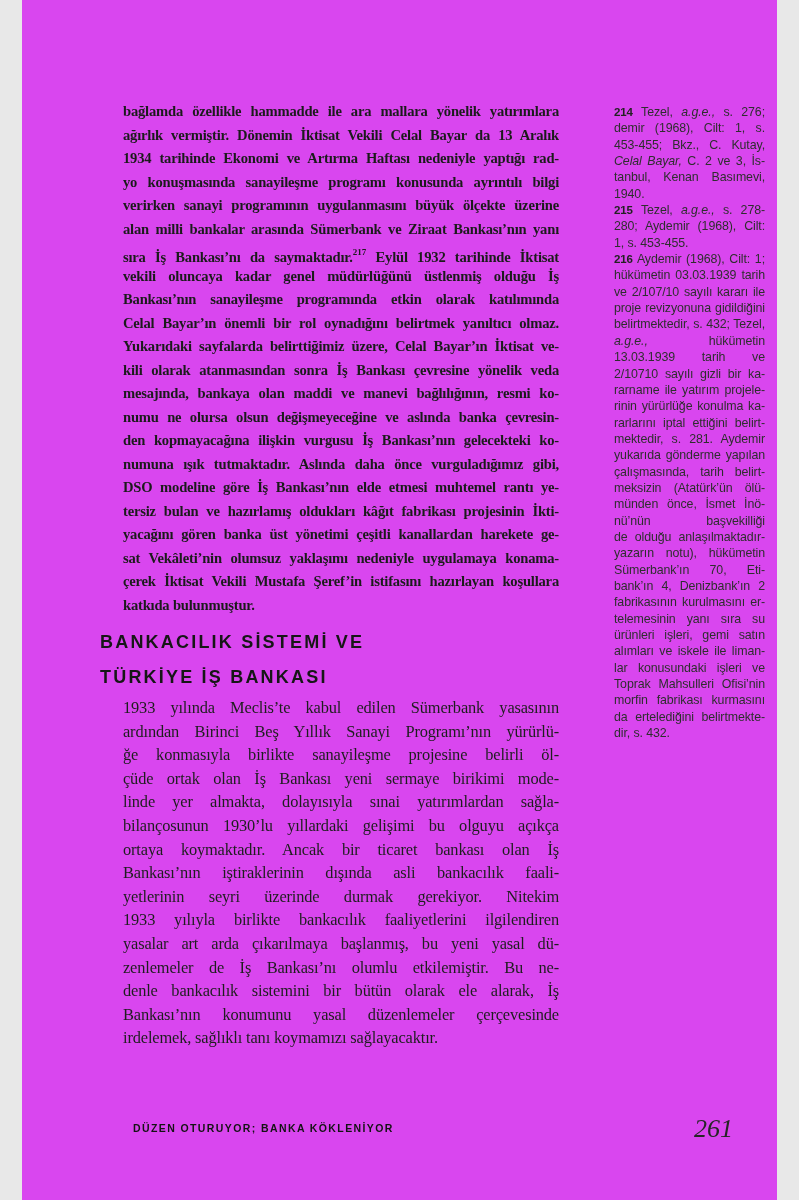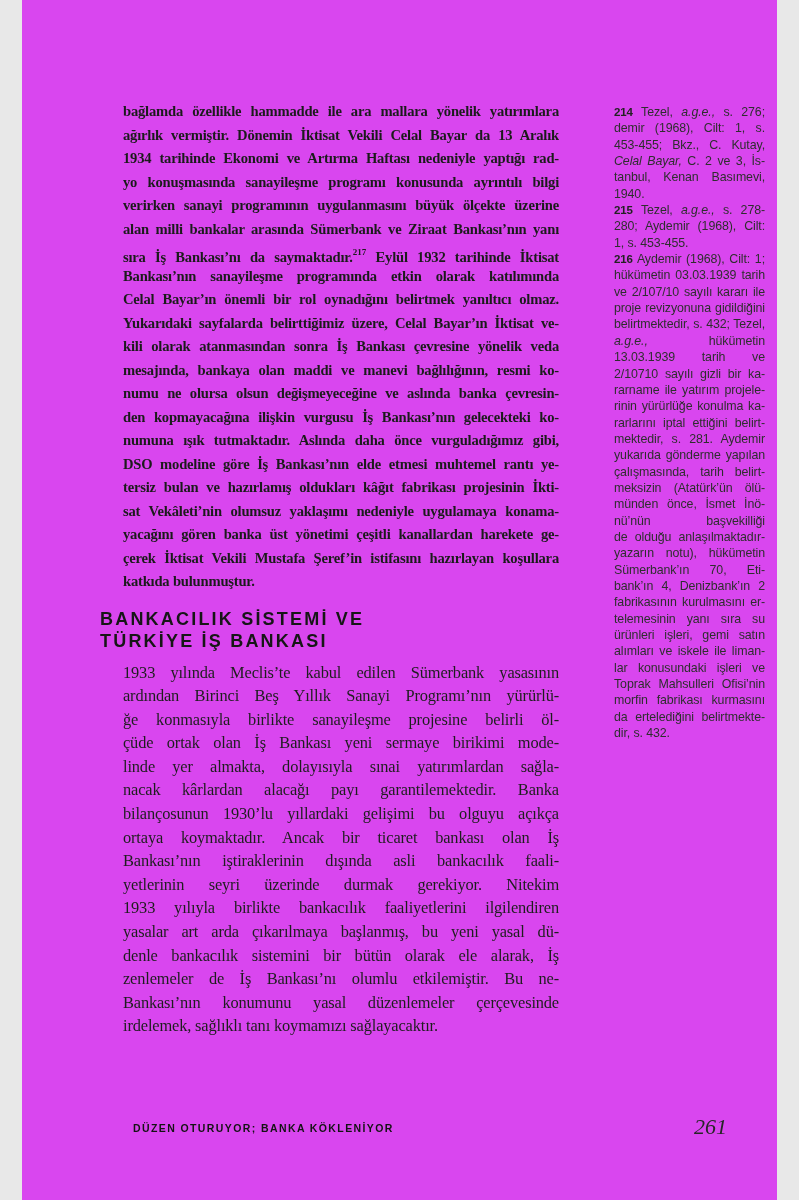--- a/index.html
+++ b/index.html
@@ -14,21 +14,21 @@
   .para .jline.last { text-align-last:left; }
   .para1 {
     font-family:"Liberation Serif", serif; font-weight:700;
     font-size:14.6px; letter-spacing:-0.2px; color:#1b1b1b;
   }
   .para1 .jline { height:23.5px; line-height:23.5px; }
   sup { font-size:9px; font-weight:700; vertical-align:7px; letter-spacing:0; }
   .heading { margin:14px 0 8px -23px; color:#161616; }
   .hline {
     display:block; font-family:"Liberation Sans", sans-serif; font-weight:700;
-    font-size:18px; line-height:22.5px; letter-spacing:2.2px;
+    font-size:18px; line-height:22.5px; letter-spacing:2.2px;margin-top:12px;
   }
   .para2 {
     font-family:"Liberation Serif", serif; font-weight:400;
     font-size:16.4px; letter-spacing:-0.15px; color:#1e1e1e;
   }
   .para2 .jline { height:23.6px; line-height:23.6px; }
   
   .footnotes {
     position:absolute; left:552px; top:104px; width:191px;
     font-family:"Liberation Sans", sans-serif; font-size:12.4px;
@@ -40,73 +40,73 @@
   .footnotes i { font-style:italic; }
   
   .running-title {
     position:absolute; left:111px; top:1122px;
     font-family:"Liberation Sans", sans-serif; font-weight:700;
     font-size:10.5px; letter-spacing:1.4px; color:#131313;
   }
   .page-number {
     position:absolute; left:672px; top:1114px;
     font-family:"Liberation Serif", serif; font-style:italic;
-    font-size:22px; color:#262626;
+    font-size:26px; color:#262626;
   }
 </style>
 </head>
 <body>
 
 <div class="page">
 
   <main class="main-col">
     <section class="para para1">
         <div class="jline">bağlamda özellikle hammadde ile ara mallara yönelik yatırımlara</div>
         <div class="jline">ağırlık vermiştir. Dönemin İktisat Vekili Celal Bayar da 13 Aralık</div>
         <div class="jline">1934 tarihinde Ekonomi ve Artırma Haftası nedeniyle yaptığı rad-</div>
         <div class="jline">yo konuşmasında sanayileşme programı konusunda ayrıntılı bilgi</div>
         <div class="jline">verirken sanayi programının uygulanmasını büyük ölçekte üzerine</div>
         <div class="jline">alan milli bankalar arasında Sümerbank ve Ziraat Bankası’nın yanı</div>
         <div class="jline">sıra İş Bankası’nı da saymaktadır.<sup>217</sup> Eylül 1932 tarihinde İktisat</div>
+        <div class="jline">vekili oluncaya kadar genel müdürlüğünü üstlenmiş olduğu İş</div>
         <div class="jline">Bankası’nın sanayileşme programında etkin olarak katılımında</div>
         <div class="jline">Celal Bayar’ın önemli bir rol oynadığını belirtmek yanıltıcı olmaz.</div>
         <div class="jline">Yukarıdaki sayfalarda belirttiğimiz üzere, Celal Bayar’ın İktisat ve-</div>
         <div class="jline">kili olarak atanmasından sonra İş Bankası çevresine yönelik veda</div>
         <div class="jline">mesajında, bankaya olan maddi ve manevi bağlılığının, resmi ko-</div>
         <div class="jline">numu ne olursa olsun değişmeyeceğine ve aslında banka çevresin-</div>
         <div class="jline">den kopmayacağına ilişkin vurgusu İş Bankası’nın gelecekteki ko-</div>
         <div class="jline">numuna ışık tutmaktadır. Aslında daha önce vurguladığımız gibi,</div>
         <div class="jline">DSO modeline göre İş Bankası’nın elde etmesi muhtemel rantı ye-</div>
         <div class="jline">tersiz bulan ve hazırlamış oldukları kâğıt fabrikası projesinin İkti-</div>
+        <div class="jline">yacağını gören banka üst yönetimi çeşitli kanallardan harekete ge-</div>
         <div class="jline">sat Vekâleti’nin olumsuz yaklaşımı nedeniyle uygulamaya konama-</div>
-        <div class="jline">yacağını gören banka üst yönetimi çeşitli kanallardan harekete ge-</div>
         <div class="jline">çerek İktisat Vekili Mustafa Şeref’in istifasını hazırlayan koşullara</div>
         <div class="jline last">katkıda bulunmuştur.</div>
       </section>
 
     <h2 class="heading">
       <span class="hline">BANKACILIK SİSTEMİ VE</span>
       <span class="hline">TÜRKİYE İŞ BANKASI</span>
     </h2>
 
     <section class="para para2">
         <div class="jline">1933 yılında Meclis’te kabul edilen Sümerbank yasasının</div>
         <div class="jline">ardından Birinci Beş Yıllık Sanayi Programı’nın yürürlü-</div>
         <div class="jline">ğe konmasıyla birlikte sanayileşme projesine belirli öl-</div>
         <div class="jline">çüde ortak olan İş Bankası yeni sermaye birikimi mode-</div>
         <div class="jline">linde yer almakta, dolayısıyla sınai yatırımlardan sağla-</div>
-        <div class="jline">nacak kârlardan alacağı payı garantilemektedir. Banka</div>
         <div class="jline">bilançosunun 1930’lu yıllardaki gelişimi bu olguyu açıkça</div>
         <div class="jline">ortaya koymaktadır. Ancak bir ticaret bankası olan İş</div>
         <div class="jline">Bankası’nın iştiraklerinin dışında asli bankacılık faali-</div>
         <div class="jline">yetlerinin seyri üzerinde durmak gerekiyor. Nitekim</div>
         <div class="jline">1933 yılıyla birlikte bankacılık faaliyetlerini ilgilendiren</div>
         <div class="jline">yasalar art arda çıkarılmaya başlanmış, bu yeni yasal dü-</div>
+        <div class="jline">zenlemeler de İş Bankası’nı olumlu etkilemiştir. Bu ne-</div>
         <div class="jline">denle bankacılık sistemini bir bütün olarak ele alarak, İş</div>
-        <div class="jline">zenlemeler de İş Bankası’nı olumlu etkilemiştir. Bu ne-</div>
         <div class="jline">Bankası’nın konumunu yasal düzenlemeler çerçevesinde</div>
         <div class="jline last">irdelemek, sağlıklı tanı koymamızı sağlayacaktır.</div>
       </section>
   </main>
 
   <aside class="footnotes" id="footnotes">
       <div class="footnote">
         <div class="jline"><span class="fn-marker">214</span> Tezel, <i>a.g.e.,</i> s. 276; Ay-</div>
         <div class="jline">demir (1968), Cilt: 1, s.</div>
         <div class="jline">453-455; Bkz., C. Kutay,</div>

